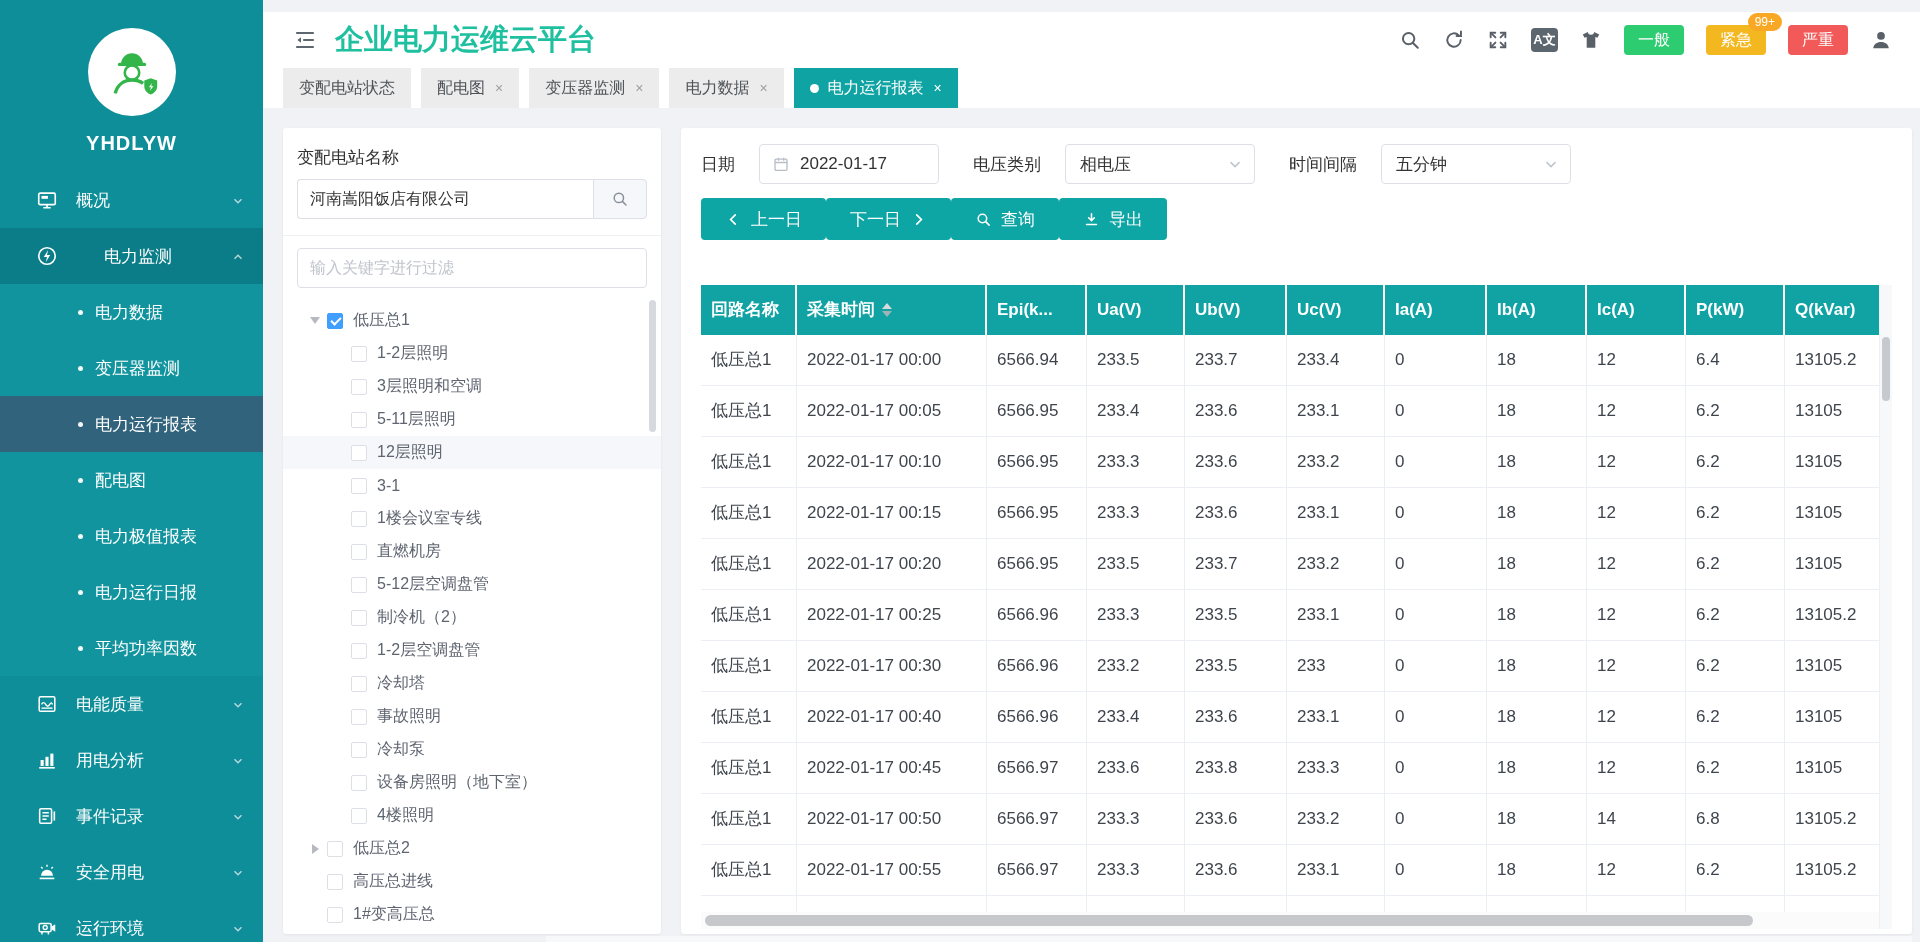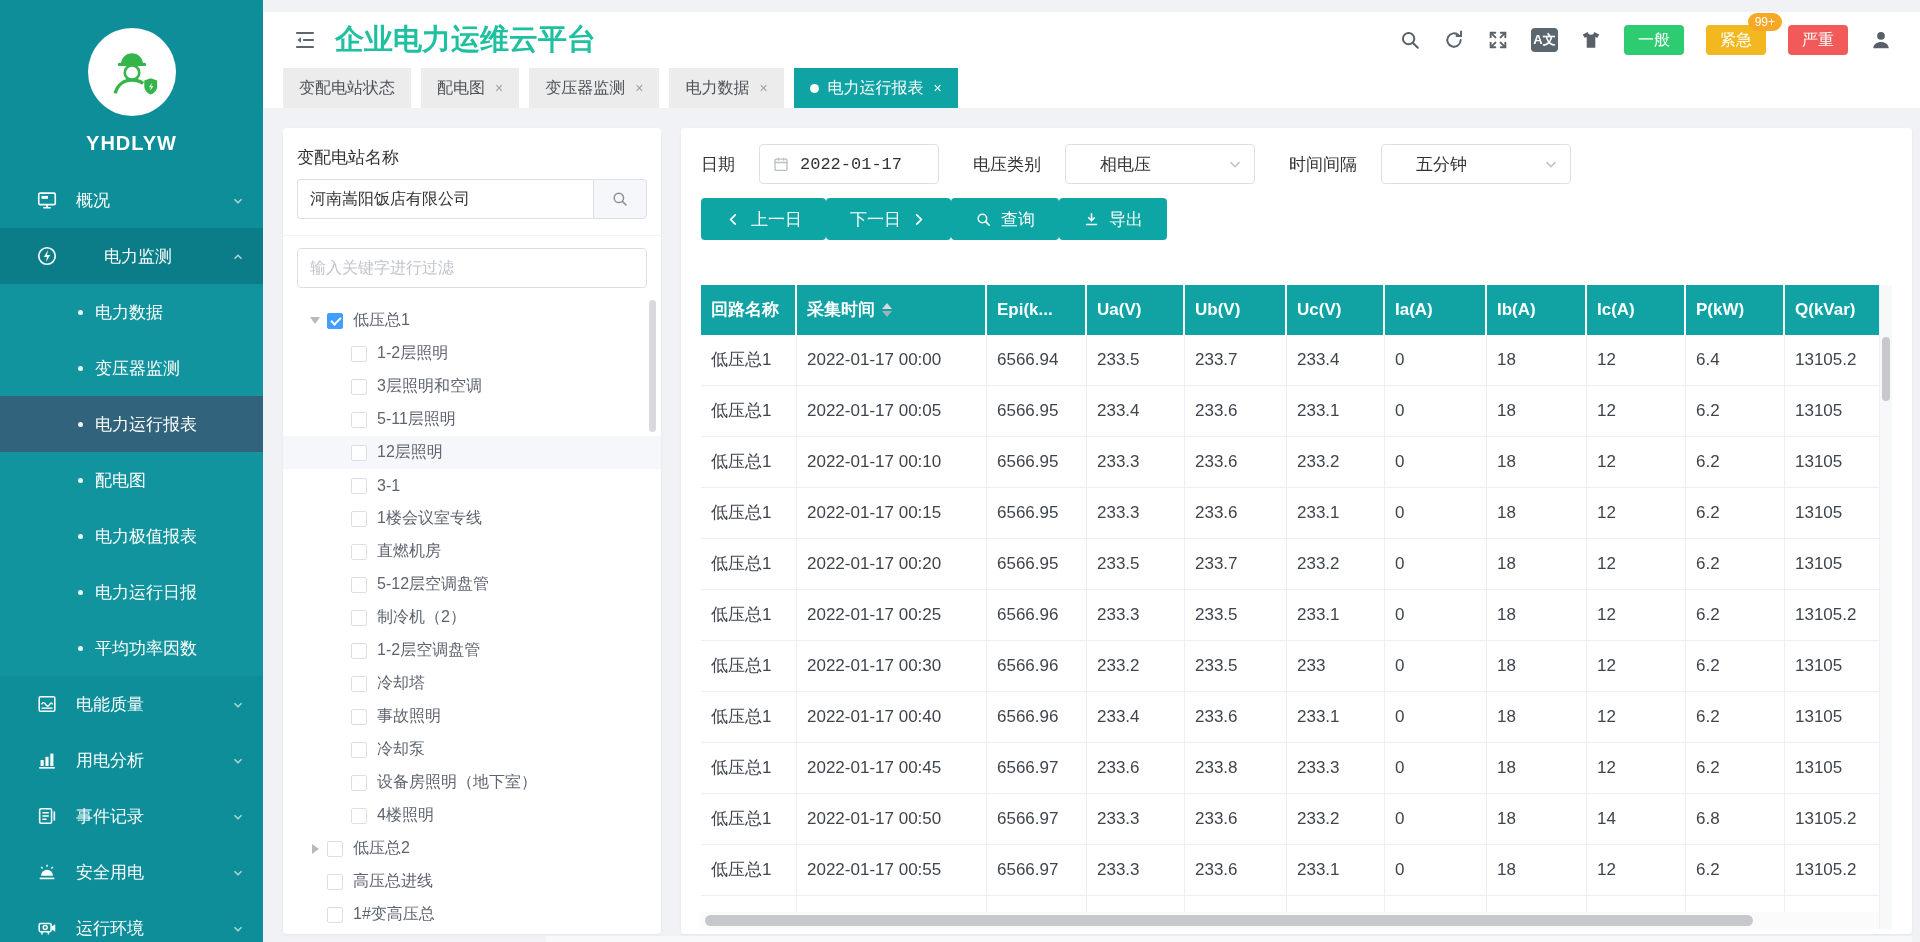--- a/index.html
+++ b/index.html
@@ -74,23 +74,23 @@
   .tree-scroll { position:absolute; right:5px; top:172px; width:7px; height:132px; border-radius:4px; background:#d6d9de; }
 
   
   .right-card { flex:1; position:relative; padding:16px 20px 8px; overflow:hidden; }
   .toolbar-row { display:flex; align-items:center; height:40px; gap:24px; }
   .f-label { font-size:17px; color:#333; white-space:nowrap; }
   .date-box, .sel-box { position:relative; height:40px; border:1px solid #dcdfe6; border-radius:4px; background:#fff; display:flex; align-items:center; cursor:pointer; }
   .date-box { width:180px; padding:0 10px 0 12px; margin-right:10px; }
   .date-box .cal { width:18px; height:18px; color:#b9bec7; margin-right:10px; flex:none; }
   .date-box .cal svg, .sel-box .sarrow svg { width:18px; height:18px; }
-  .date-box .val { font-size:17px; color:#333;font-family:Liberation Mono, monospace; }
+  .date-box .val { font-size:17px; color:#333; }
   .sel-box { width:190px; padding:0 10px 0 14px; margin-right:10px; }
-  .sel-box .val { font-size:17px; color:#333; flex:1;margin-left:20px; }
+  .sel-box .val { font-size:17px; color:#333; flex:1; }
   .sel-box .sarrow { width:18px; height:18px; color:#c0c4cc; flex:none; }
   .btn-row { margin-top:14px; display:flex; gap:0; }
   .tbtn { height:42px; background:#0ea5a5; color:#fff; border:none; border-radius:4px; font-size:17px; font-family:inherit; display:inline-flex; align-items:center; justify-content:center; gap:9px; padding:0 24px; cursor:pointer; }
   .tbtn svg { width:17px; height:17px; }
 
   
   .table-zone { margin-top:45px; display:flex; }
   .tmain { flex:1; overflow:hidden; }
   .thead, .trow { display:grid; grid-template-columns:96px 190px 100px 98px 102px 98px 102px 100px 99px 99px minmax(90px,1fr); }
   .th { background:#11a2a4; color:#fff; font-weight:bold; font-size:17px; height:50px; line-height:50px; padding-left:10px; border-right:2px solid #fff; white-space:nowrap; overflow:hidden; display:flex; align-items:center; }

